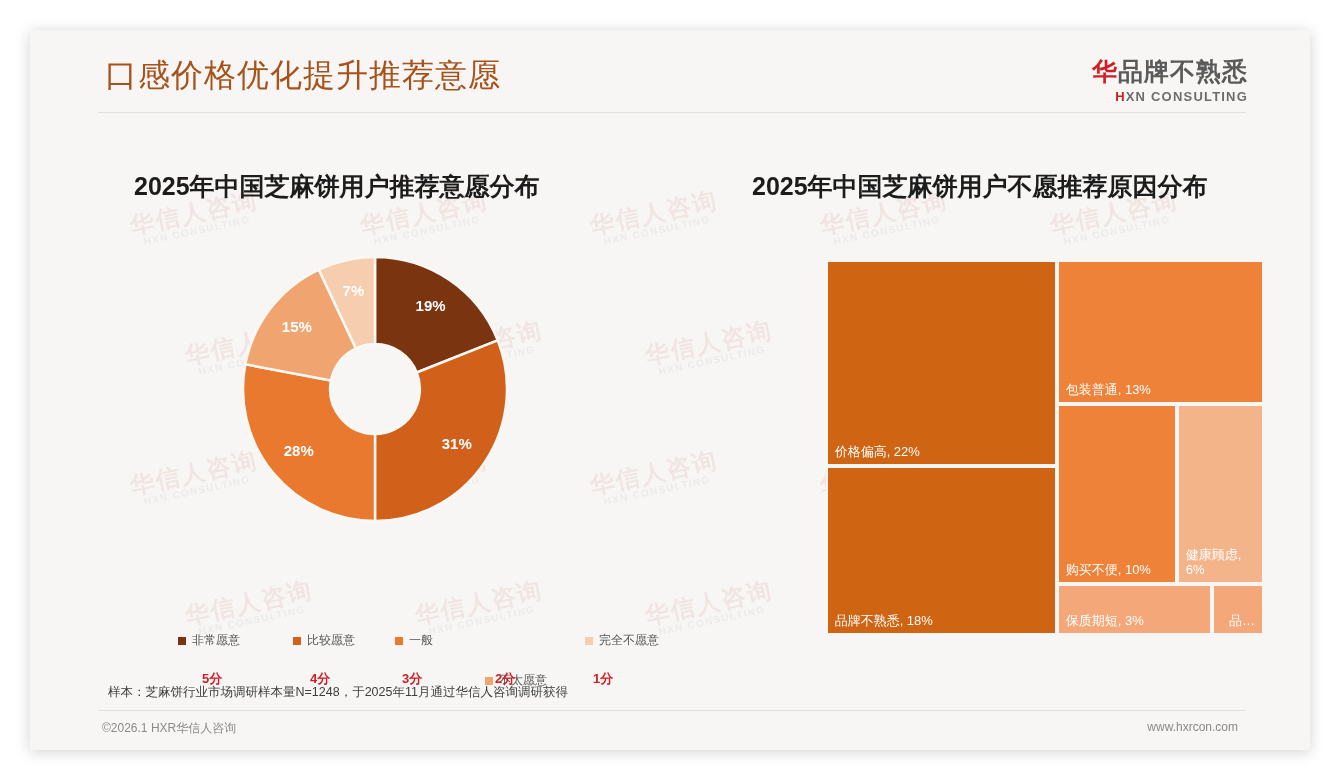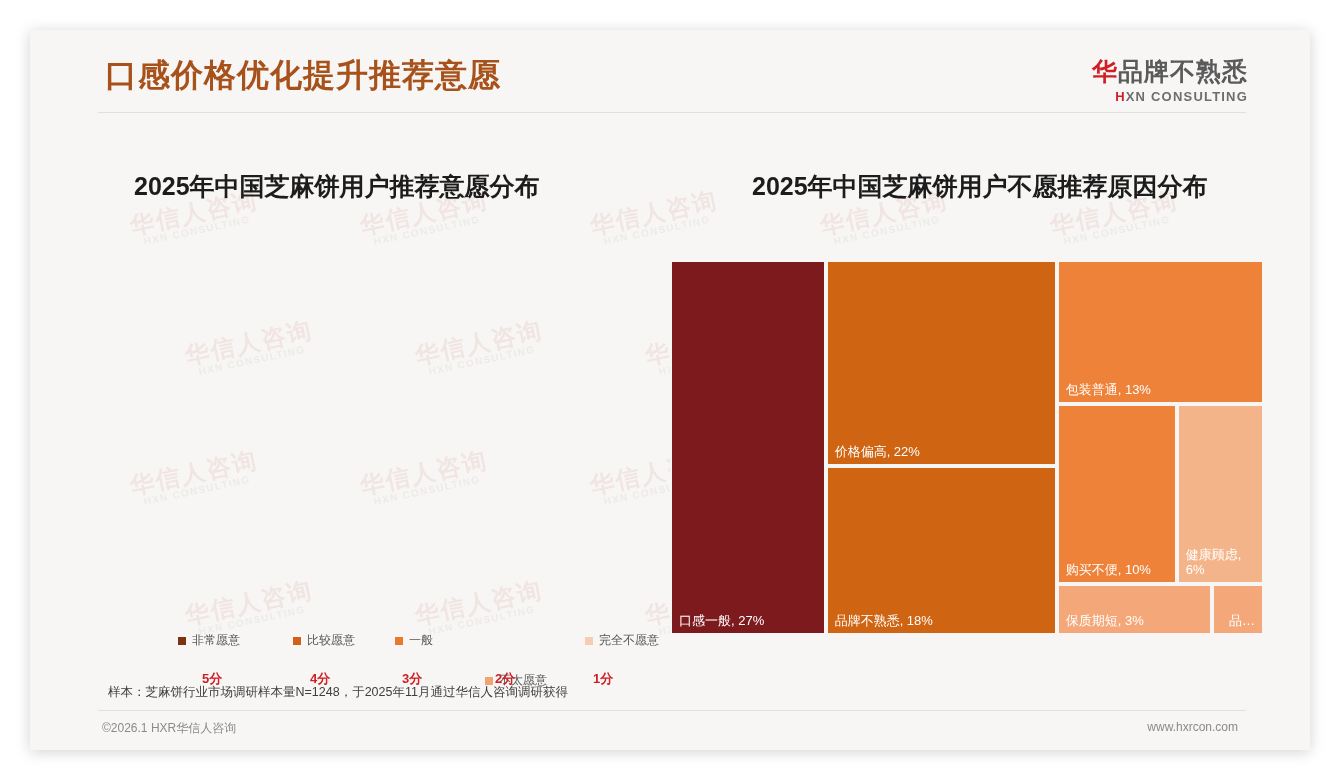--- a/index.html
+++ b/index.html
@@ -59,21 +59,21 @@
     left: 0; top: 0;
     width: 1280px;
     height: 82px;
     z-index: 4;
   }
   .page-title {
     position: absolute;
     left: 75px;
     top: 24px;
     font-size: 32px;
-    font-weight: bold;
+    font-weight: normal;
     color: #a8521b;
     letter-spacing: 1px;
     white-space: nowrap;
   }
   .header-rule {
     position: absolute;
     left: 68px;
     top: 82px;
     width: 1148px;
     height: 1px;
@@ -339,20 +339,38 @@
     <div class="page-title">口感价格优化提升推荐意愿</div>
   </div>
   <div class="header-rule"></div>
 
   <div class="logo">
     <div class="logo-cn"><span class="hl">华</span><span>品牌不熟悉</span></div>
     <div class="logo-en"><span class="hl">H</span><span>XN CONSULTING</span></div>
   </div>
 
   <div class="panel-title" id="donut-title">2025年中国芝麻饼用户推荐意愿分布</div>
+  <div id="donut-wrap">
+    <svg width="270" height="270" viewBox="0 0 270 270">
+      <g id="donut-slices">
+          <path d="M 135 3 A 132 132 0 0 1 257.7304961372492 86.40755904562252 L 176.72836868666474 118.47857007551166 A 44.88 44.88 0 0 0 135 90.12 Z" fill="#7b3410" stroke="#fbf7f2" stroke-width="2.5"></path>
+          <path d="M 257.7304961372492 86.40755904562252 A 132 132 0 0 1 135 267 L 135 179.88 A 44.88 44.88 0 0 0 176.72836868666474 118.47857007551166 Z" fill="#d1601a" stroke="#fbf7f2" stroke-width="2.5"></path>
+          <path d="M 135 267 A 132 132 0 0 1 5.338082903813103 110.26566647468434 L 90.91494818729646 126.59032660139268 A 44.88 44.88 0 0 0 135 179.88 Z" fill="#e8792e" stroke="#fbf7f2" stroke-width="2.5"></path>
+          <path d="M 5.338082903813103 110.26566647468434 A 132 132 0 0 1 78.79713351341037 15.56282907448545 L 115.89102539455953 94.39136188532504 A 44.88 44.88 0 0 0 90.91494818729646 126.59032660139268 Z" fill="#f0a571" stroke="#fbf7f2" stroke-width="2.5"></path>
+          <path d="M 78.79713351341037 15.56282907448545 A 132 132 0 0 1 134.99999999999997 3 L 135 90.12 A 44.88 44.88 0 0 0 115.89102539455953 94.39136188532504 Z" fill="#f7cdaf" stroke="#fbf7f2" stroke-width="2.5"></path>
+        </g>
+      <g id="donut-labels">
+          <text x="190.58689840265976" y="53.20636285546178" class="slice-label">19%</text>
+          <text x="216.79363714453825" y="190.58689840265976" class="slice-label">31%</text>
+          <text x="58.800555163634" y="198.03766301180283" class="slice-label">28%</text>
+          <text x="56.858094144113565" y="74.38692467322105" class="slice-label">15%</text>
+          <text x="113.42685502803369" y="38.48729737812475" class="slice-label">7%</text>
+        </g>
+    </svg>
+  </div>
 
   <div class="legend" id="donut-legend">
       <div class="legend-item" style="left: 28px;">
         <span class="legend-swatch" style="background: rgb(123, 52, 16);"></span>
         <span class="legend-label">非常愿意</span>
       </div>
       <div class="legend-item" style="left: 135px; padding-left: 8px;">
         <span class="legend-swatch" style="background: rgb(209, 96, 26);"></span>
         <span class="legend-label">比较愿意</span>
       </div>
@@ -372,23 +390,20 @@
   <div class="scores" id="donut-scores">
       <div class="score" style="left: 52px;">5分</div>
       <div class="score" style="left: 160px;">4分</div>
       <div class="score" style="left: 252px;">3分</div>
       <div class="score" style="left: 345px;">2分</div>
       <div class="score" style="left: 443px;">1分</div>
     </div>
 
   <div class="panel-title" id="treemap-title">2025年中国芝麻饼用户不愿推荐原因分布</div>
   <div id="treemap">
-      <div class="tm-cell" style="left: 0%; top: 0%; width: 26.2%; height: 100%; background: rgb(125, 26, 30);">
-        <div class="tm-label">口感一般, 27%</div>
-      </div>
       <div class="tm-cell" style="left: 26.2%; top: 0%; width: 38.9%; height: 55%; background: rgb(207, 100, 18);">
         <div class="tm-label">价格偏高, 22%</div>
       </div>
       <div class="tm-cell" style="left: 26.2%; top: 55%; width: 38.9%; height: 45%; background: rgb(207, 100, 18);">
         <div class="tm-label">品牌不熟悉, 18%</div>
       </div>
       <div class="tm-cell" style="left: 65.1%; top: 0%; width: 34.9%; height: 38.5%; background: rgb(239, 130, 57);">
         <div class="tm-label">包装普通, 13%</div>
       </div>
       <div class="tm-cell" style="left: 65.1%; top: 38.5%; width: 20.2%; height: 48%; background: rgb(239, 130, 57);">

